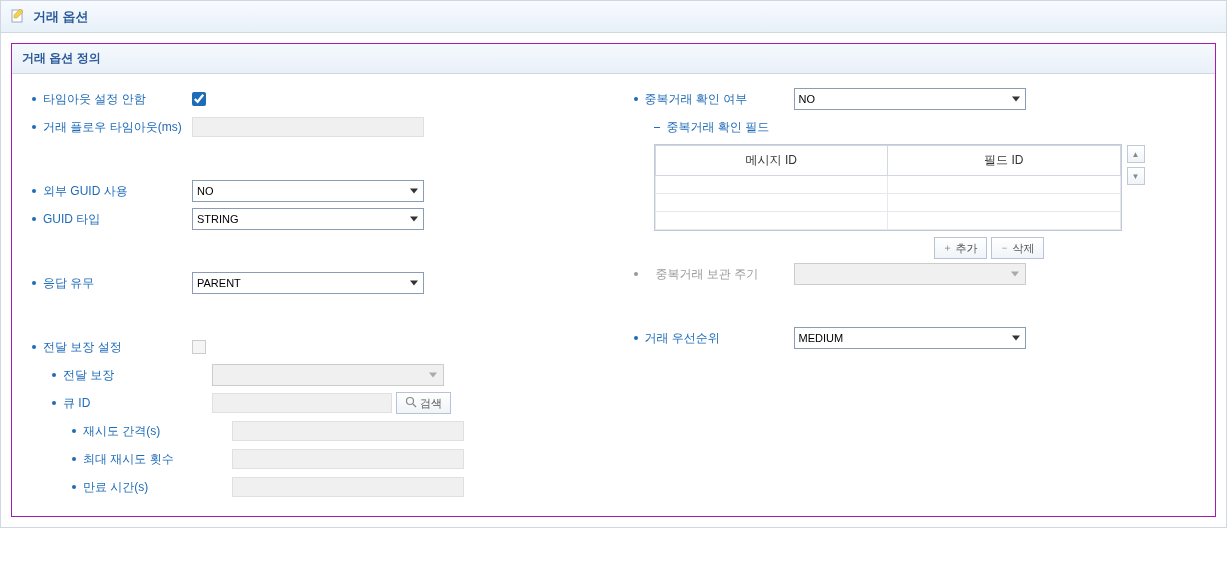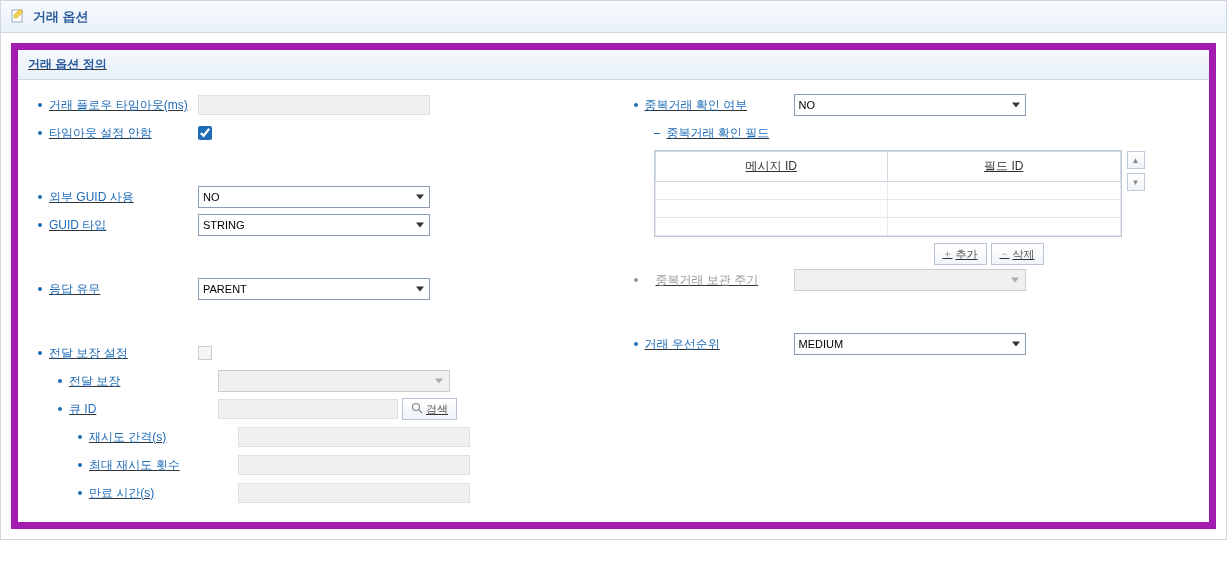--- a/index.html
+++ b/index.html
@@ -21,23 +21,22 @@
   border-bottom: 1px solid #d0d7e0;
   padding: 6px 10px;
   display: flex;
   align-items: center;
   color: #2a5a9a;
   font-weight: bold;
   font-size: 13px;
 }
 .panel-header .icon { margin-right: 6px; }
 .section {
-  border: 7px solid #a21caf;
+  border: 1px solid #a21caf;
   margin: 10px;
-  text-decoration: underline;
 }
 .section-header {
   background: linear-gradient(#f5f9fd, #e8f0f8);
   border-bottom: 1px solid #d0d7e0;
   padding: 6px 10px;
   color: #2a5a9a;
   font-weight: bold;
   font-size: 12px;
 }
 .section-body {
@@ -233,31 +232,31 @@
   <div class="section">
     <div class="section-header">거래 옵션 정의</div>
 
     <div class="section-body">
 
       <div class="col">
 
         <div class="form-row">
           <span class="form-label">
               <span class="bullet"></span>
+              <span>타임아웃 설정 안함</span>
+            </span>
+          <input type="checkbox" class="checkbox" checked="" style="">
+        </div>
+
+        <div class="form-row">
+          <span class="form-label">
+              <span class="bullet"></span>
               <span>거래 플로우 타임아웃(ms)</span>
             </span>
           <input class="txt-input" disabled="" value="" style="">
-        </div>
-
-        <div class="form-row">
-          <span class="form-label">
-              <span class="bullet"></span>
-              <span>타임아웃 설정 안함</span>
-            </span>
-          <input type="checkbox" class="checkbox" checked="" style="">
         </div>
 
         <div class="spacer"></div>
 
         <div class="form-row">
           <span class="form-label">
               <span class="bullet"></span>
               <span>외부 GUID 사용</span>
             </span>
           <div class="select-wrap"><select class="select"><option>NO</option></select></div>

